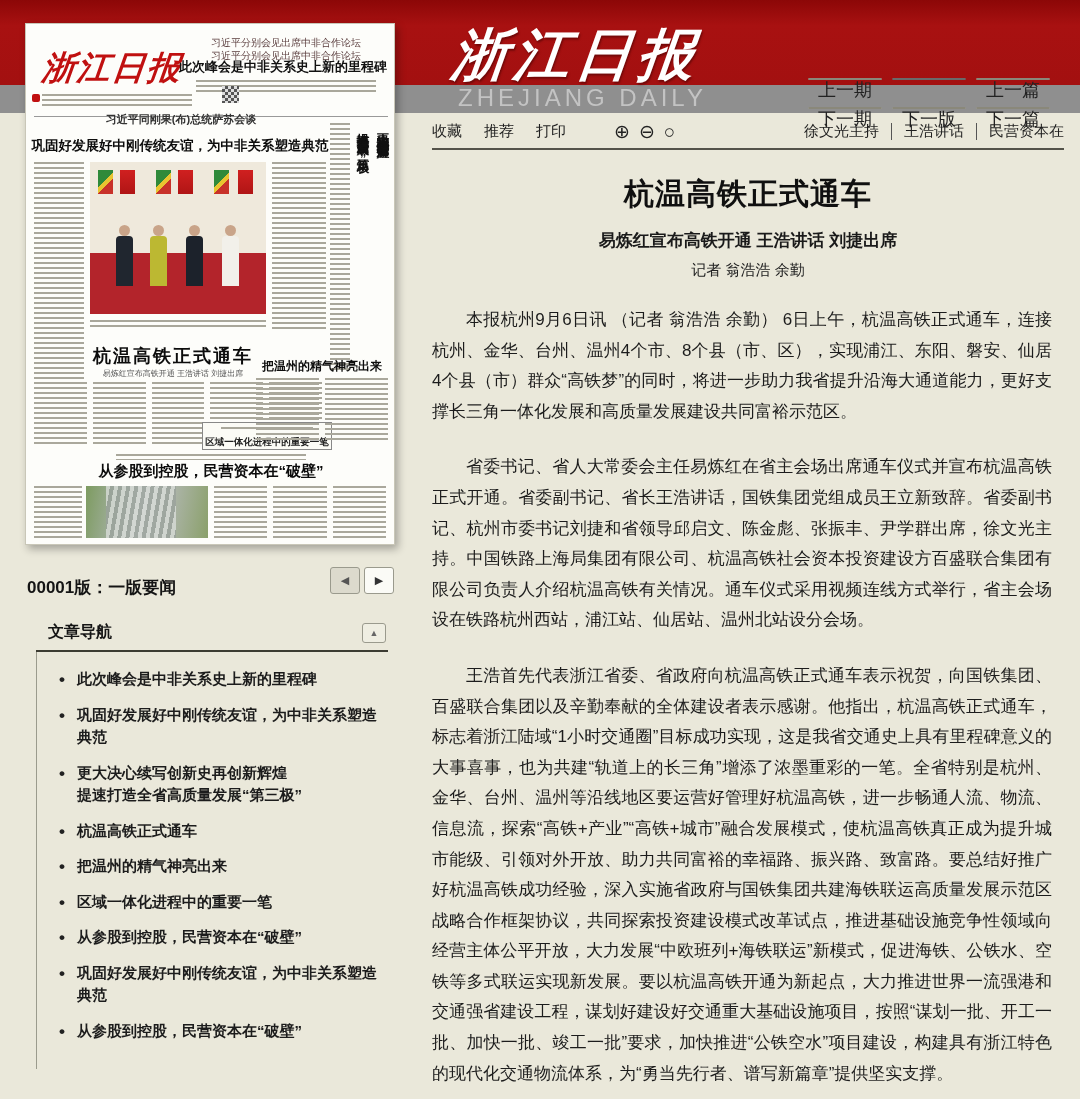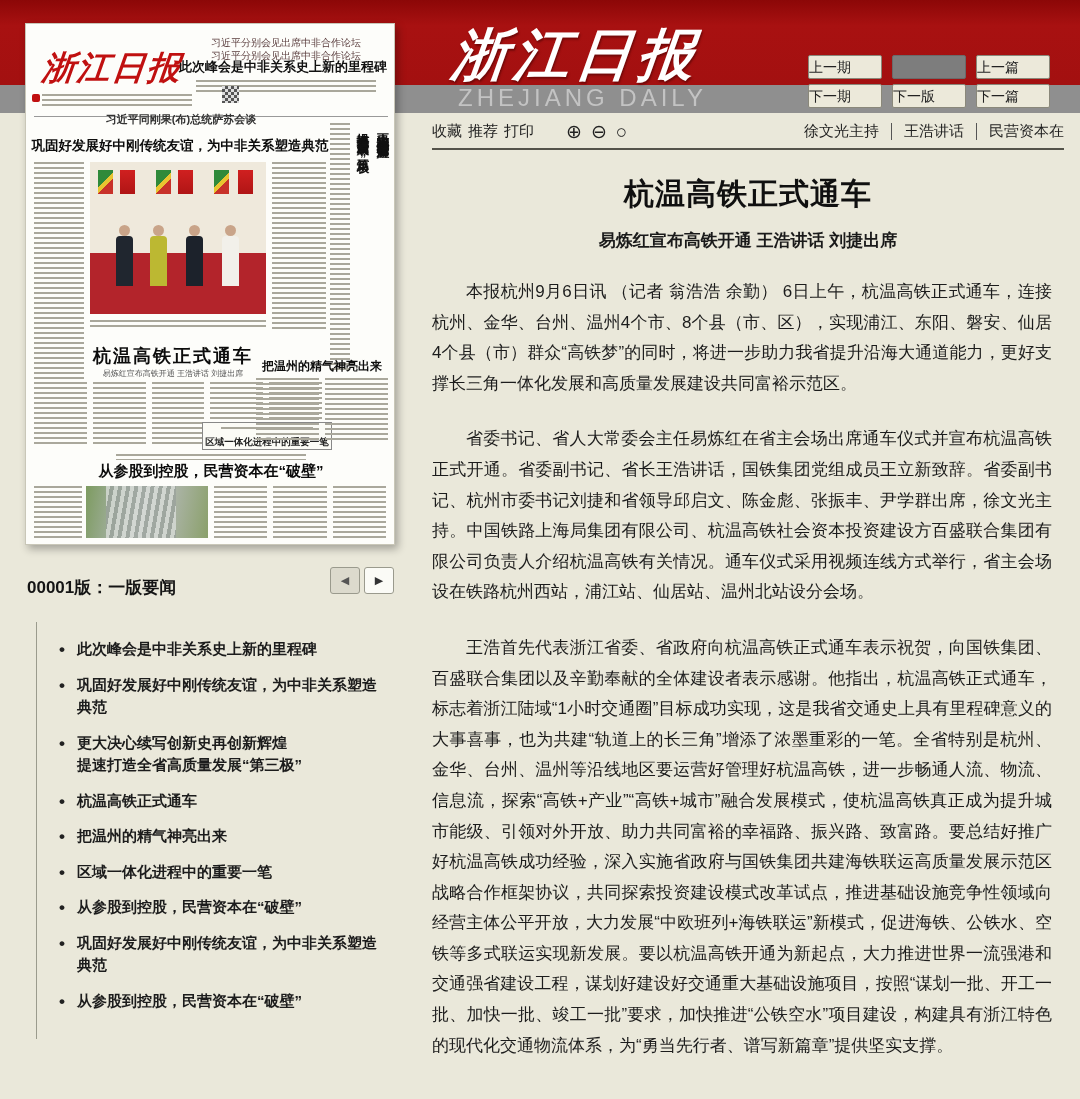--- a/index.html
+++ b/index.html
@@ -15,21 +15,21 @@
     background:linear-gradient(#8c0707,#a81111 30%,#a31010); }
   .band-gray { position:absolute; left:0; top:85px; width:1080px; height:28px; background:#8f8f8f; }
   .logo-main { position:absolute; left:452px; top:18px; color:#fff;
     font-family:"DejaVu Serif","Liberation Serif",serif; font-style:italic; font-weight:bold;
     font-size:56px; letter-spacing:6px; transform:skewX(-6deg); text-shadow:1px 2px 2px rgba(60,0,0,.5); }
   .logo-sub { position:absolute; left:458px; top:84px; color:#c3c3c3; font-weight:normal;
     font-size:24px; letter-spacing:4px; }
   .hdr-btns { position:absolute; right:30px; top:55px; display:grid;
     grid-template-columns:repeat(3,74px); grid-auto-rows:24px; gap:5px 10px; }
   .hdr-btn { background:#ece9da; border:1px solid #8a887a; border-radius:2px;
-    font-size:14px; color:#222; line-height:22px; cursor:pointer; }
+    font-size:18px; color:#222; text-align:center; line-height:22px; cursor:pointer;margin-top:23px; }
   .hdr-btn.disabled { background:#7d7d7d; border-color:#6a6a6a; color:#7d7d7d; }
   
   .paper { position:absolute; left:25px; top:23px; width:370px; height:522px;
     background:#fdfdfa; border:1px solid #c9c7b8; box-shadow:3px 4px 8px rgba(0,0,0,.3); }
   .paper * { position:absolute; }
   .fake { background-image:repeating-linear-gradient(#a9a79b 0 2px, transparent 2px 5px); }
   .fakecols { display:flex; gap:6px; }
   .fakecols > i { flex:1; display:block; background-image:repeating-linear-gradient(#aaa89c 0 2px, transparent 2px 5px); position:static; }
   .p-logo { left:16px; top:22px; color:#c01010; font-family:"DejaVu Serif","Liberation Serif",serif;
     font-style:italic; font-weight:bold; font-size:33px; letter-spacing:2px; transform:skewX(-6deg); }
@@ -89,21 +89,21 @@
   .collapse-btn { width:24px; height:20px; border:1px solid #9a9a8d; border-radius:3px;
     background:#efeee2; font-size:9px; color:#666; cursor:pointer; line-height:16px; }
   .art-nav ul { list-style:none; margin:0; padding:16px 0 14px 40px; border-left:1px solid #9b9b8d; }
   .art-nav li { position:relative; font-size:15px; font-weight:bold; color:#1c1c1c;
     line-height:1.5; margin-bottom:13px; white-space:pre-line; cursor:pointer; }
   .art-nav li::before { content:"•"; position:absolute; left:-18px; top:-1px; font-size:17px; color:#222; }
   
   .main { position:absolute; left:432px; top:122px; width:632px; }
   .toolbar { display:flex; justify-content:space-between; align-items:center;
     border-bottom:2px solid #54534a; padding-bottom:7px; font-size:15px; color:#1f1f1f; }
-  .tb-left { display:flex; align-items:center; gap:6px; }
+  .tb-left { display:flex; align-items:center; gap:22px; }
   .tb-icons { display:flex; gap:9px; margin-left:26px; font-size:19px; color:#222; }
   .tb-icons span { cursor:pointer; line-height:1; }
   .tb-right { display:flex; align-items:center; gap:12px; }
   .tb-link { cursor:pointer; }
   .sep { width:0; height:17px; border-left:1px solid #555; }
   .a-title { margin-top:24px; text-align:center; font-size:30px; font-weight:bold; color:#101010; letter-spacing:1px; }
   .a-sub { margin-top:14px; text-align:center; font-size:17px; font-weight:bold; color:#1a1a1a; }
   .a-byline { margin-top:9px; text-align:center; font-size:15px; color:#222; }
   .a-body p { margin:25px 12px 0 0; font-size:17px; line-height:1.8; text-align:justify;
     text-indent:2em; color:#1c1c1c; }
@@ -188,20 +188,24 @@
     </div>
 </div>
 
 <div class="page-label">00001版：一版要闻</div>
 <div class="pager">
   <button class="prev">◀</button>
   <button class="next">▶</button>
 </div>
 
 <div class="art-nav">
+  <div class="art-nav-head">
+    <span class="art-nav-title">文章导航</span>
+    <button class="collapse-btn">▲</button>
+  </div>
   <ul>
     <li>此次峰会是中非关系史上新的里程碑</li>
     <li>巩固好发展好中刚传统友谊，为中非关系塑造典范</li>
     <li>更大决心续写创新史再创新辉煌
 提速打造全省高质量发展“第三极”</li>
     <li>杭温高铁正式通车</li>
     <li>把温州的精气神亮出来</li>
     <li>区域一体化进程中的重要一笔</li>
     <li>从参股到控股，民营资本在“破壁”</li>
     <li>巩固好发展好中刚传统友谊，为中非关系塑造典范</li>
@@ -225,20 +229,21 @@
       <span class="tb-link">徐文光主持</span>
       <span class="sep"></span>
       <span class="tb-link">王浩讲话</span>
       <span class="sep"></span>
       <span class="tb-link">民营资本在</span>
     </div>
   </div>
 
   <div class="a-title">杭温高铁正式通车</div>
   <div class="a-sub">易炼红宣布高铁开通 王浩讲话 刘捷出席</div>
+  <div class="a-byline">记者 翁浩浩 余勤</div>
 
   <div class="a-body">
     <p>本报杭州9月6日讯 （记者 翁浩浩 余勤） 6日上午，杭温高铁正式通车，连接杭州、金华、台州、温州4个市、8个县（市、区），实现浦江、东阳、磐安、仙居4个县（市）群众“高铁梦”的同时，将进一步助力我省提升沿海大通道能力，更好支撑长三角一体化发展和高质量发展建设共同富裕示范区。</p>
     <p>省委书记、省人大常委会主任易炼红在省主会场出席通车仪式并宣布杭温高铁正式开通。省委副书记、省长王浩讲话，国铁集团党组成员王立新致辞。省委副书记、杭州市委书记刘捷和省领导邱启文、陈金彪、张振丰、尹学群出席，徐文光主持。中国铁路上海局集团有限公司、杭温高铁社会资本投资建设方百盛联合集团有限公司负责人介绍杭温高铁有关情况。通车仪式采用视频连线方式举行，省主会场设在铁路杭州西站，浦江站、仙居站、温州北站设分会场。</p>
     <p>王浩首先代表浙江省委、省政府向杭温高铁正式通车表示祝贺，向国铁集团、百盛联合集团以及辛勤奉献的全体建设者表示感谢。他指出，杭温高铁正式通车，标志着浙江陆域“1小时交通圈”目标成功实现，这是我省交通史上具有里程碑意义的大事喜事，也为共建“轨道上的长三角”增添了浓墨重彩的一笔。全省特别是杭州、金华、台州、温州等沿线地区要运营好管理好杭温高铁，进一步畅通人流、物流、信息流，探索“高铁+产业”“高铁+城市”融合发展模式，使杭温高铁真正成为提升城市能级、引领对外开放、助力共同富裕的幸福路、振兴路、致富路。要总结好推广好杭温高铁成功经验，深入实施省政府与国铁集团共建海铁联运高质量发展示范区战略合作框架协议，共同探索投资建设模式改革试点，推进基础设施竞争性领域向经营主体公平开放，大力发展“中欧班列+海铁联运”新模式，促进海铁、公铁水、空铁等多式联运实现新发展。要以杭温高铁开通为新起点，大力推进世界一流强港和交通强省建设工程，谋划好建设好交通重大基础设施项目，按照“谋划一批、开工一批、加快一批、竣工一批”要求，加快推进“公铁空水”项目建设，构建具有浙江特色的现代化交通物流体系，为“勇当先行者、谱写新篇章”提供坚实支撑。</p>
 
   </div>
 </div>
 
 </body></html>

